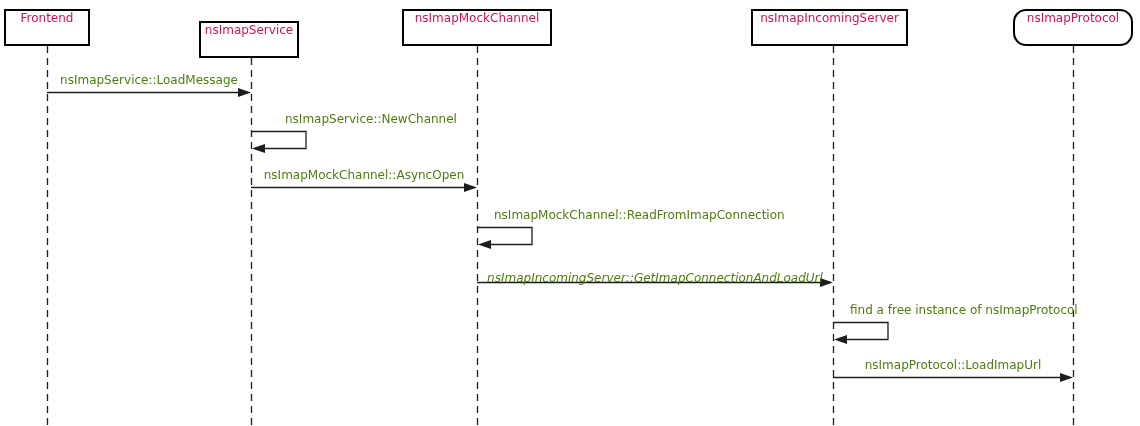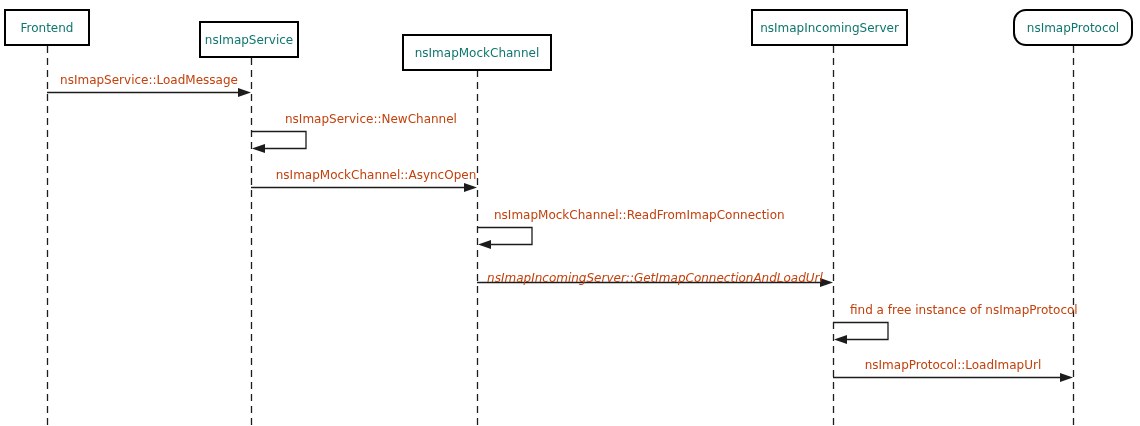--- a/index.html
+++ b/index.html
@@ -19,33 +19,32 @@
     position: absolute;
     left: 0;
     top: 0;
   }
   .actor-box {
     position: absolute;
     box-sizing: border-box;
     border: 2.5px solid #000000;
     background: #ffffff;
     display: flex;
-    align-items: center;
     justify-content: center;
     font-size: 12px;
-    color: #0f766e;
+    color: #be185d;
     white-space: nowrap;
     z-index: 2;
   }
   .msg-label {
     position: absolute;
     height: 16px;
     line-height: 16px;
     font-size: 12px;
-    color: #c2410c;
+    color: #4d7c0f;
     white-space: nowrap;
     z-index: 1;
   }
   .msg-label.centered {
     transform: translateX(-50%);
   }
 </style>
 </head>
 <body>
 
@@ -71,30 +70,30 @@
       <line x1="833" y1="377.5" x2="1062" y2="377.5" stroke="#1c1c1c" stroke-width="1.3"></line>
       <polygon points="1073,377.5 1060,373 1060,382" fill="#1c1c1c"></polygon>
     </svg>
   <div class="layer" id="nodes-layer">
       <div class="actor-box" style="left: 4px; top: 9px; width: 86px; height: 37px;">
         <span>Frontend</span>
       </div>
       <div class="actor-box" style="left: 199px; top: 9px; width: 100px; height: 37px; margin-top: 12px;">
         <span>nsImapService</span>
       </div>
-      <div class="actor-box" style="left: 402px; top: 9px; width: 150px; height: 37px; margin-top: 25px;">
+      <div class="actor-box" style="left: 402px; top: 9px; width: 150px; height: 37px;">
         <span>nsImapMockChannel</span>
       </div>
       <div class="actor-box" style="left: 751px; top: 9px; width: 157px; height: 37px;">
         <span>nsImapIncomingServer</span>
       </div>
       <div class="actor-box" style="left: 1013px; top: 9px; width: 120px; height: 37px; border-radius: 13px;">
         <span>nsImapProtocol</span>
       </div>
       <div class="msg-label centered" style="left: 149px; top: 72px;">nsImapService::LoadMessage</div>
       <div class="msg-label" style="left: 268px; top: 111px; margin-left: 17px;">nsImapService::NewChannel</div>
-      <div class="msg-label centered" style="left: 364px; top: 167px; margin-left: 12px;">nsImapMockChannel::AsyncOpen</div>
+      <div class="msg-label centered" style="left: 364px; top: 167px;">nsImapMockChannel::AsyncOpen</div>
       <div class="msg-label" style="left: 494px; top: 207px;">nsImapMockChannel::ReadFromImapConnection</div>
       <div class="msg-label centered" style="left: 655px; top: 270px; font-style: italic;">nsImapIncomingServer::GetImapConnectionAndLoadUrl</div>
       <div class="msg-label" style="left: 850px; top: 302px;">find a free instance of nsImapProtocol</div>
       <div class="msg-label centered" style="left: 953px; top: 357px; text-align: center;">nsImapProtocol::LoadImapUrl</div>
     </div>
 </div>
 
 </body></html>

